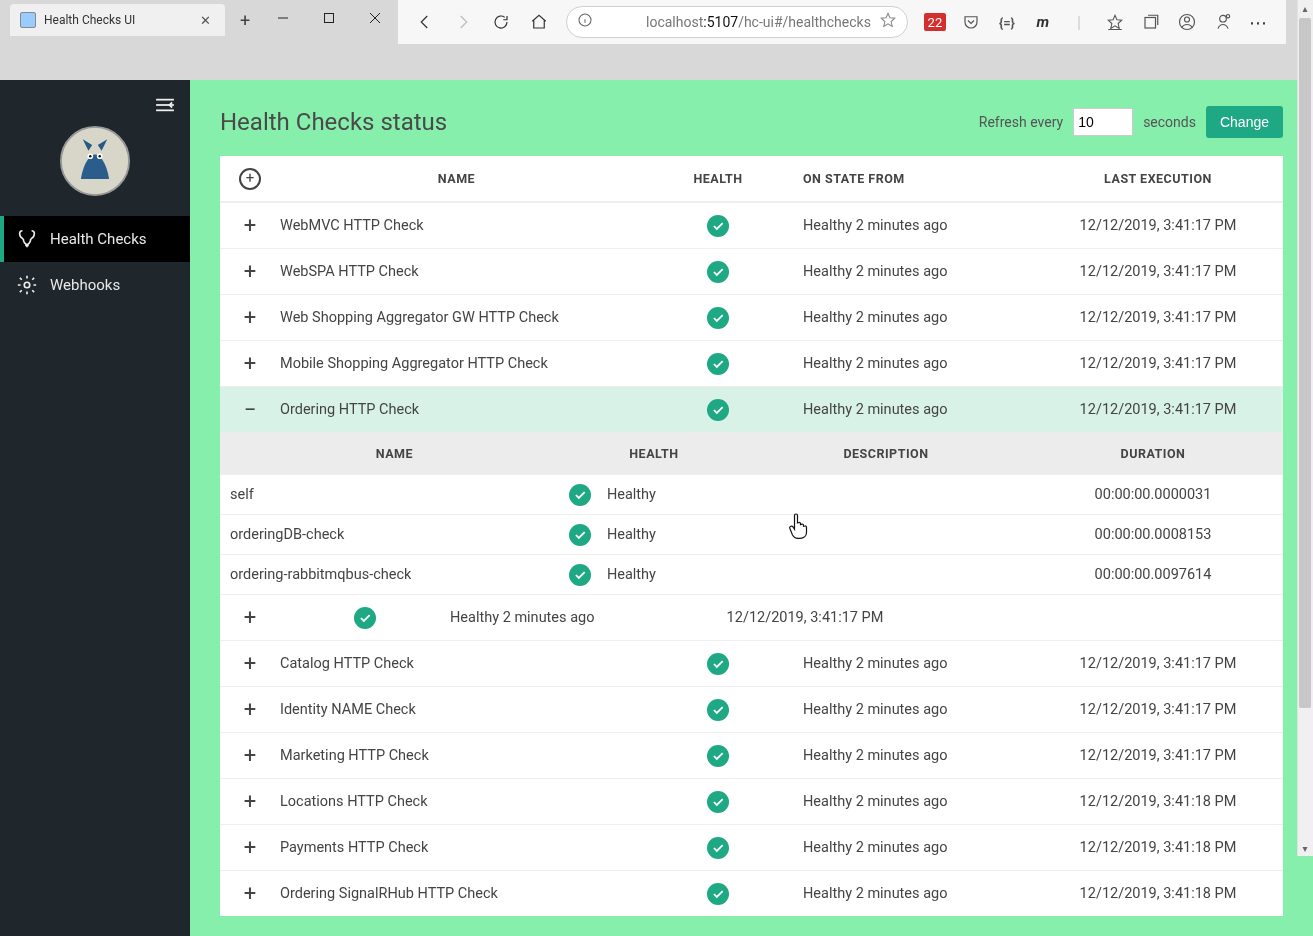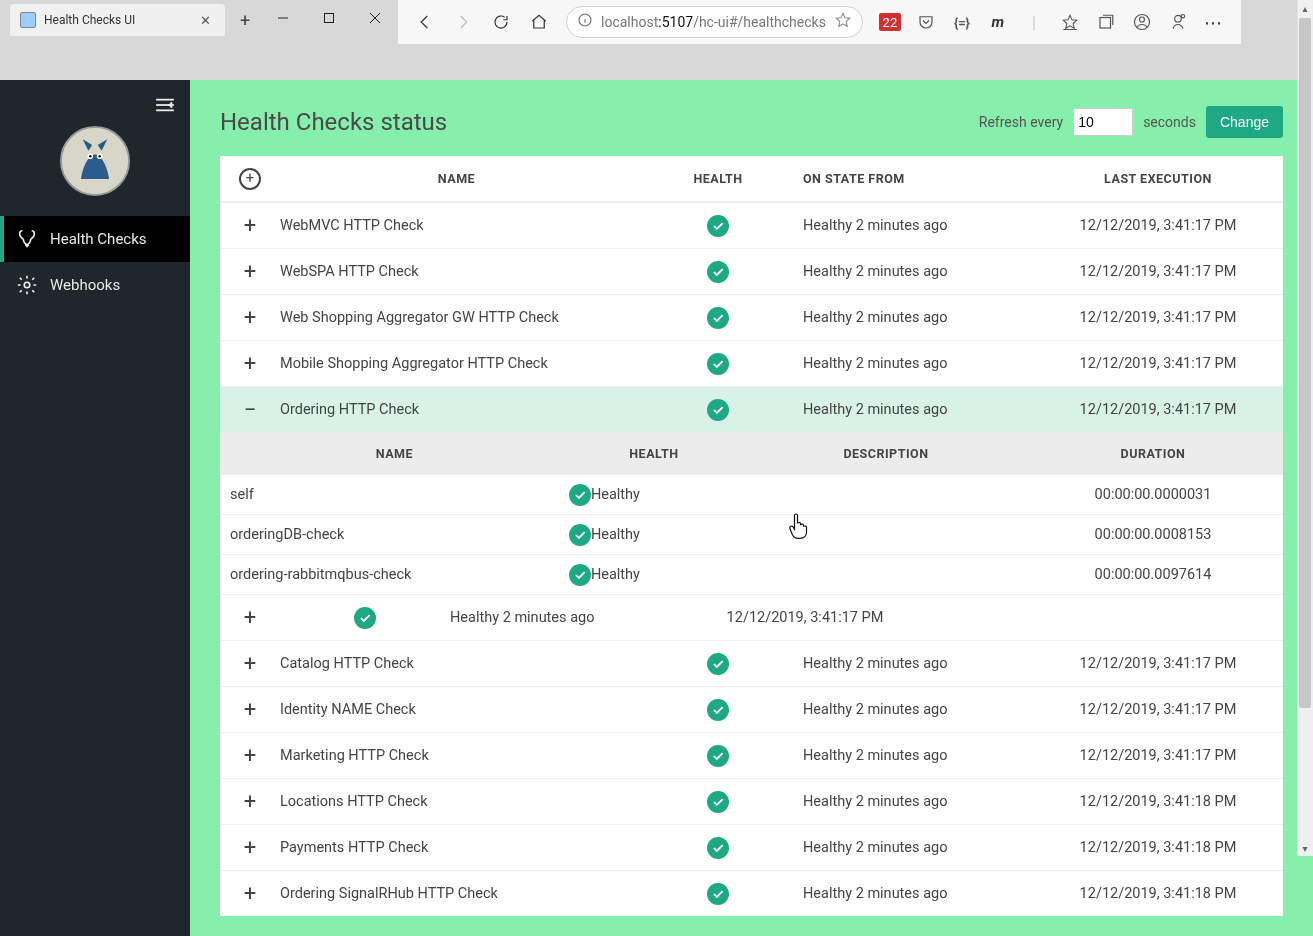--- a/index.html
+++ b/index.html
@@ -104,20 +104,21 @@
   align-items:center;
   padding:0 10px;
   margin:0 6px;
   gap:8px;
 }
 .addr-text {
   font-size:14px;
   color:#333;
   flex:1;
   display:flex;
+  margin-left:45px;
 }
 .addr-host-gray { color:#777; }
 .addr-host-dark { color:#111; }
 .addr-path { color:#777; }
 .addr-icon {
   color:#666;
 }
 .tb-badge {
   width:22px;height:18px;background:#d32f2f;color:#fff;font-size:13px;display:flex;align-items:flex-end;justify-content:center;border-radius:2px;padding-bottom:1px;
 }
@@ -203,21 +204,21 @@
 .hc-row.expanded{background:#d9f2e7;}
 .hc-row .expand-btn{font-size:22px;color:#444;cursor:pointer;width:22px;text-align:center;line-height:1;}
 .status-chip{width:22px;height:22px;border-radius:50%;background:#1ea884;display:inline-flex;align-items:center;justify-content:center;}
 .sub-header{display:flex;height:42px;align-items:center;background:#ececec;font-size:12.5px;font-weight:700;color:#444;letter-spacing:.5px;}
 .sub-col-name{flex:1.2;padding-left:10px;text-align:center;}
 .sub-col-health{width:190px;text-align:center;}
 .sub-col-desc{flex:1;text-align:center;}
 .sub-col-dur{width:260px;text-align:center;}
 .sub-row{display:flex;align-items:center;height:40px;background:#fff;border-top:1px solid #eee;font-size:14.5px;color:#444;}
 .sub-row .sub-col-name{text-align:left;}
-.sub-row .sub-col-health{display:flex;align-items:center;gap:0;justify-content:flex-start;padding-left:10px;text-align:left;}
+.sub-row .sub-col-health{display:flex;align-items:center;gap:16px;justify-content:flex-start;padding-left:10px;text-align:left;}
 .scrollbar-track{position:absolute;right:0;top:0;width:16px;height:856px;background:#f0f0f0;border-left:1px solid #e2e2e2;}
 .scrollbar-thumb{position:absolute;right:2px;top:18px;width:12px;height:690px;background:#c7c7c7;border-radius:2px;}
 .scrollbar-arrow{position:absolute;width:16px;height:16px;display:flex;align-items:center;justify-content:center;color:#666;font-size:10px;}
 .scrollbar-arrow.up{top:0;right:0;}
 .scrollbar-arrow.down{bottom:0;right:0;}
 .cursor-hand{position:absolute;left:597px;top:432px;pointer-events:none;}
 </style>
 </head>
 <body>
 

